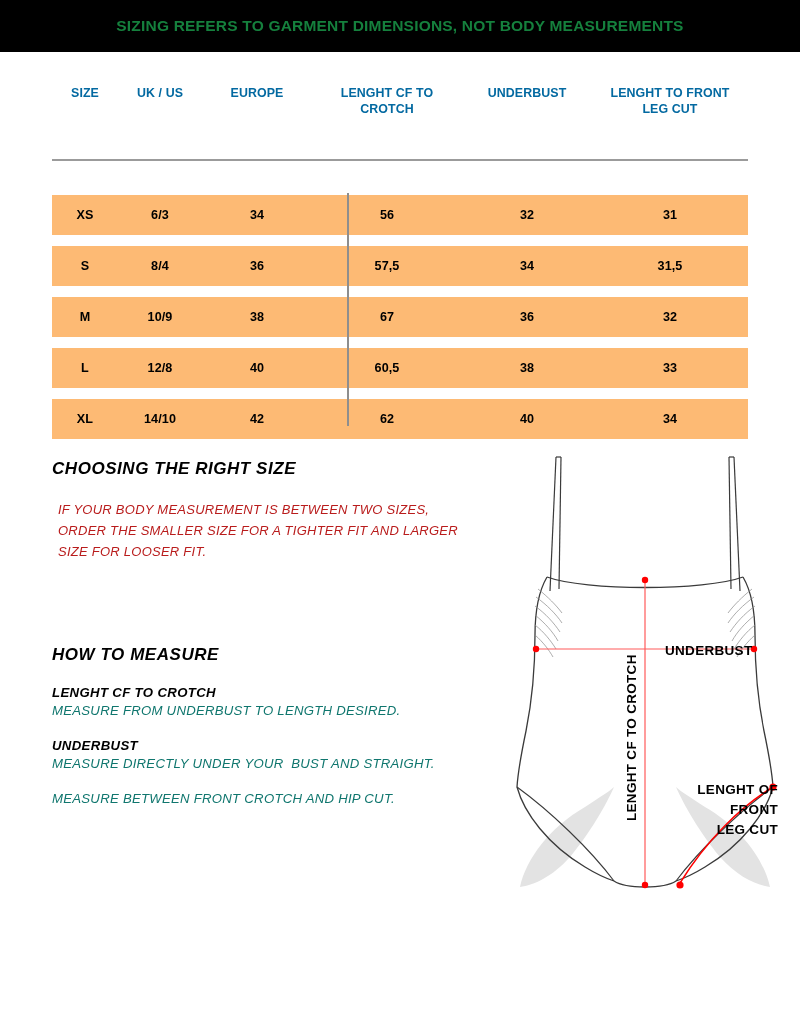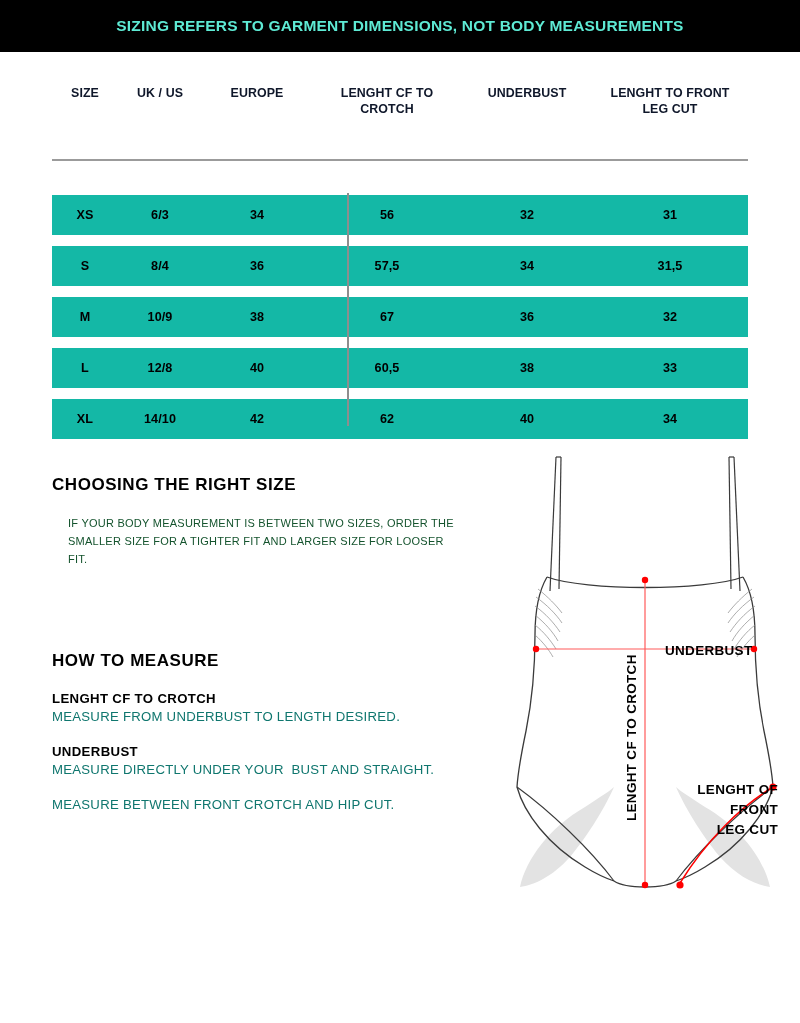--- a/index.html
+++ b/index.html
@@ -20,21 +20,21 @@
   
   .banner {
     width: 800px;
     height: 52px;
     background: #000000;
     display: flex;
     align-items: center;
     justify-content: center;
   }
   .banner-title {
-    color: #5eead4;
+    color: #15803d;
     font-size: 15.5px;
     font-weight: bold;
     letter-spacing: 0.2px;
     text-align: left;
     white-space: nowrap;
   }
 
   
   .table-wrap {
     position: relative;
@@ -43,36 +43,36 @@
     padding-top: 33px;
   }
   table.size-table {
     width: 696px;
     border-collapse: collapse;
     table-layout: fixed;
   }
   table.size-table th {
     font-size: 12.4px;
     font-weight: bold;
-    color: #0f172a;
+    color: #0369a1;
     padding: 0 4px 12px 4px;
     vertical-align: top;
     line-height: 1.32;
     letter-spacing: 0.1px;
   }
   thead tr.head-row th {
     border-bottom: 2px solid #9b9b9b;
     height: 62px;
   }
   table.size-table td {
     font-size: 12.6px;
     font-weight: bold;
     text-align: center;
     height: 38px;
-    background: #14b8a6;
+    background: #fdba74;
     letter-spacing: 0.1px;
   }
   tr.spacer-row td {
     height: 11px;
     background: #ffffff;
     padding: 0;
   }
   tr.gap-top td {
     height: 34px;
     background: #ffffff;
@@ -97,35 +97,36 @@
 
   
   .lower {
     position: relative;
     width: 800px;
     height: 560px;
   }
   .text-col {
     position: absolute;
     left: 52px;
-    top: 36px;
+    top: 20px;
     width: 420px;
+    font-style: italic;
   }
   .sec-title {
     font-size: 17px;
     font-weight: bold;
     letter-spacing: 0.55px;
     margin: 0 0 20px 0;
   }
   .sec-para {
-    font-size: 11px;
+    font-size: 13px;
     line-height: 1.62;
     letter-spacing: 0.25px;
-    margin: 16px;
-    color: #14532d;
+    margin: 6px;
+    color: #b91c1c;
   }
   .block2 { margin-top: 83px; }
   .measure-item { margin-top: 20px; }
   .measure-item:first-of-type { margin-top: 18px; }
   .m-head {
     font-size: 13.2px;
     font-weight: bold;
     letter-spacing: 0.35px;
     margin: 0 0 3px 0;
   }

